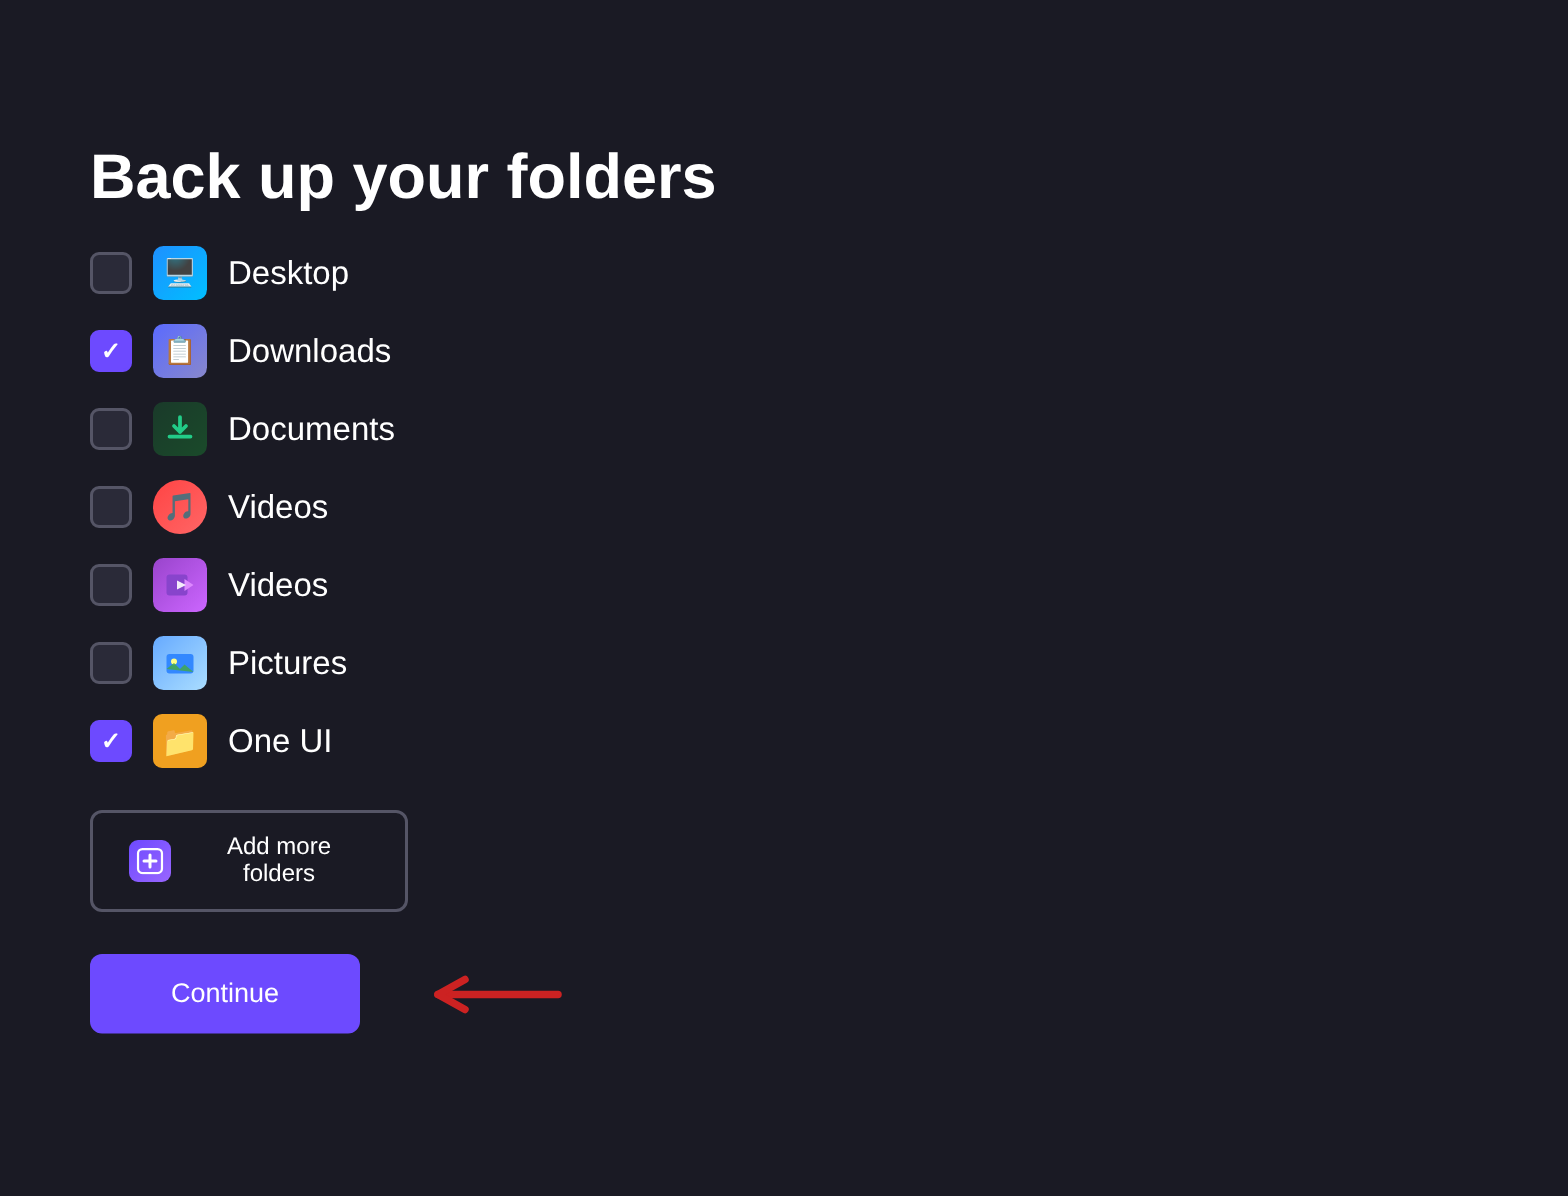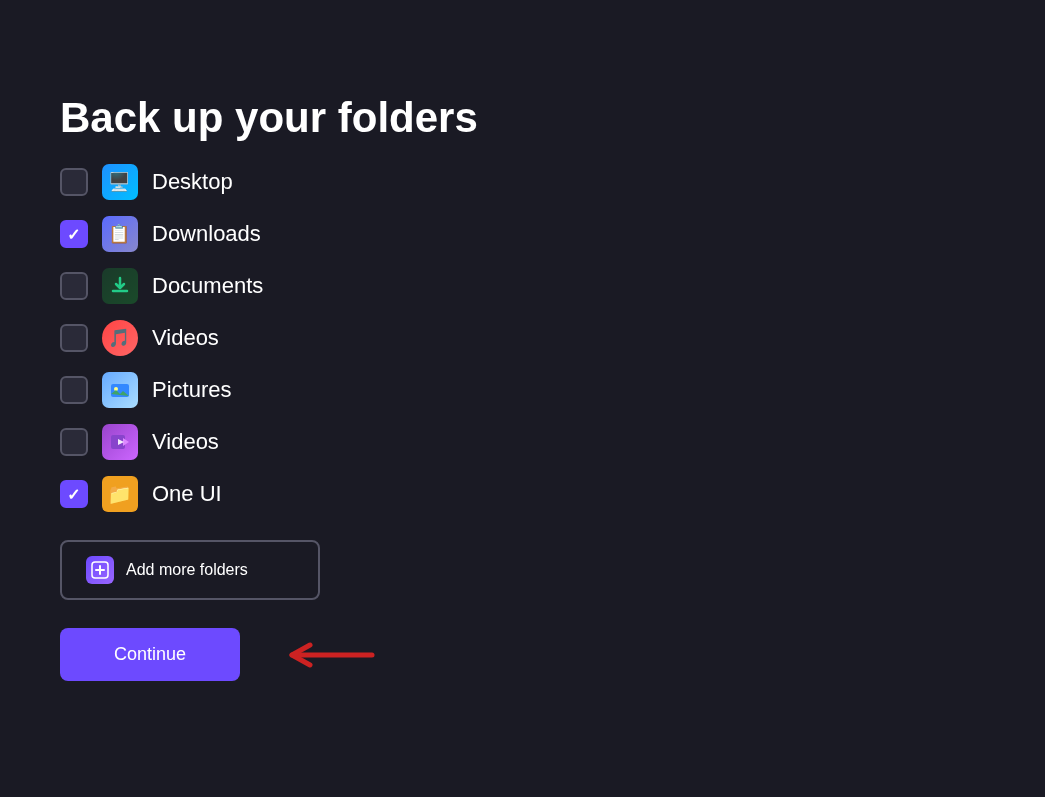--- a/index.html
+++ b/index.html
@@ -132,21 +132,21 @@
       align-items: center;
       gap: 12px;
       padding: 14px 24px;
       background-color: transparent;
       border: 2px solid #555566;
       border-radius: 8px;
       color: #ffffff;
       font-size: 16px;
       font-weight: 500;
       cursor: pointer;
-      width: 260px;
+      width: 212px;
       margin-bottom: 28px;
     }
 
     .add-icon {
       width: 28px;
       height: 28px;
       border-radius: 6px;
       background: linear-gradient(135deg, #6d4aff, #9966ff);
       display: flex;
       align-items: center;
@@ -210,49 +210,49 @@
           <path d="M11 3v10M7 9l4 4 4-4M4 16h14" stroke="#22cc88" stroke-width="2.5" stroke-linecap="round" stroke-linejoin="round"></path>
         </svg>
       </div>
       <span class="folder-name">Documents</span>
     </div>
 
     <div class="folder-item">
       <div class="checkbox"></div>
       <div class="folder-icon music">
         <span style="font-size:18px;">🎵</span>
+      </div>
+      <span class="folder-name">Videos</span>
+    </div>
+
+    <div class="folder-item">
+      <div class="checkbox"></div>
+      <div class="folder-icon videos">
+        <svg width="22" height="22" viewBox="0 0 22 22" fill="none">
+          <rect x="2" y="4" width="14" height="14" rx="2" fill="#8844cc"></rect>
+          <polygon points="20,11 14,7 14,15" fill="#dd88ff"></polygon>
+          <polygon points="9,8 9,14 15,11" fill="white" opacity="0.9"></polygon>
+        </svg>
       </div>
       <span class="folder-name">Videos</span>
     </div>
 
     <div class="folder-item">
       <div class="checkbox"></div>
       <div class="folder-icon pictures">
         <svg width="22" height="22" viewBox="0 0 22 22" fill="none">
           <rect x="2" y="5" width="18" height="13" rx="2" fill="#3388ff"></rect>
           <circle cx="7" cy="10" r="2" fill="#ffff88"></circle>
           <path d="M2 15l5-4 4 4 3-3 6 5" fill="#44aa44" opacity="0.8"></path>
         </svg>
       </div>
       <span class="folder-name">Pictures</span>
     </div>
 
     <div class="folder-item">
-      <div class="checkbox"></div>
-      <div class="folder-icon videos">
-        <svg width="22" height="22" viewBox="0 0 22 22" fill="none">
-          <rect x="2" y="4" width="14" height="14" rx="2" fill="#8844cc"></rect>
-          <polygon points="20,11 14,7 14,15" fill="#dd88ff"></polygon>
-          <polygon points="9,8 9,14 15,11" fill="white" opacity="0.9"></polygon>
-        </svg>
-      </div>
-      <span class="folder-name">Videos</span>
-    </div>
-
-    <div class="folder-item">
       <div class="checkbox checked"></div>
       <div class="folder-icon oneui">
         <span style="font-size:20px;">📁</span>
       </div>
       <span class="folder-name">One UI</span>
     </div>
 
   </div>
 
   <button class="add-more-btn">

